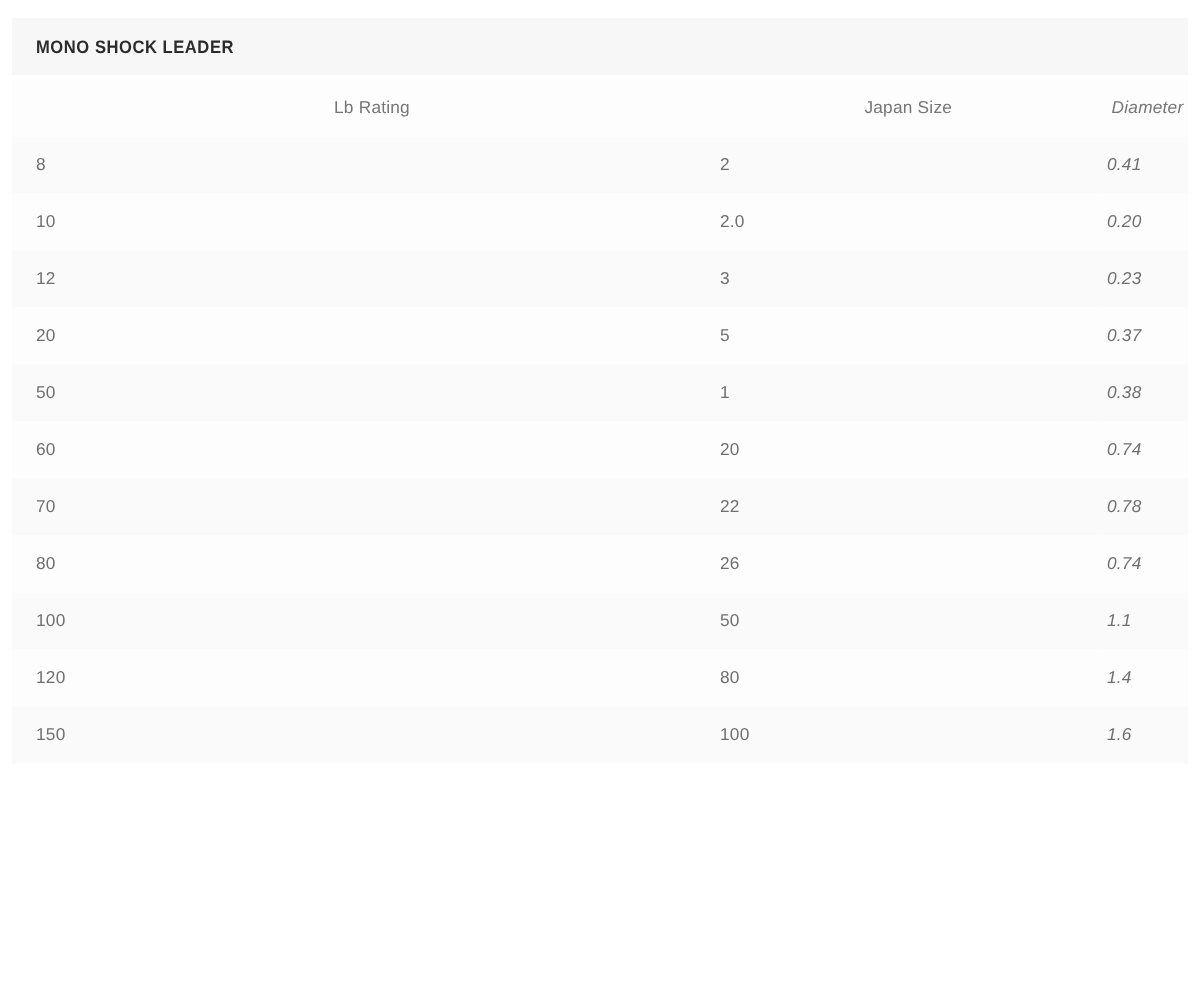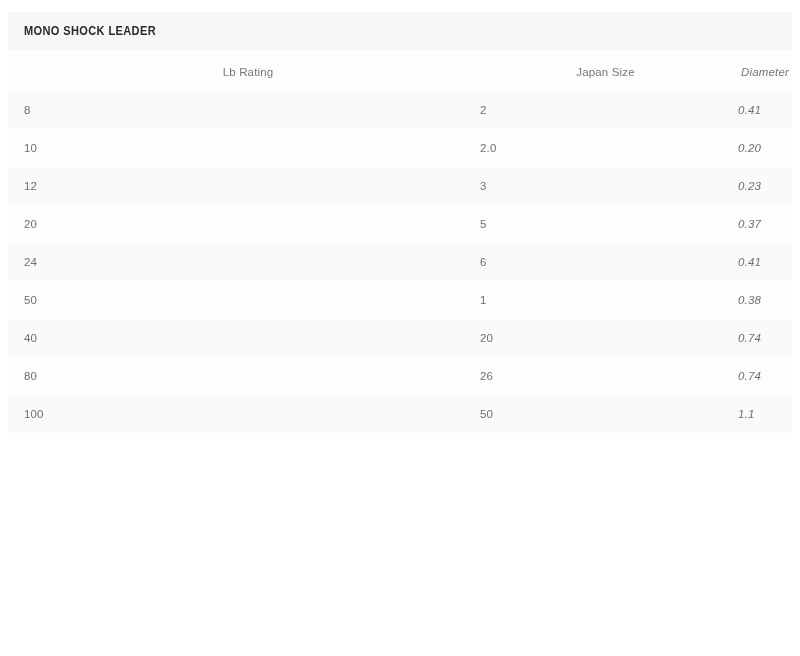--- a/index.html
+++ b/index.html
@@ -129,40 +129,50 @@
           <td class="cell-pad-1">12</td>
           <td class="cell-pad-2">3</td>
           <td class="cell-pad-3">0.23</td>
         </tr>
         <tr>
           <td class="cell-pad-1">20</td>
           <td class="cell-pad-2">5</td>
           <td class="cell-pad-3">0.37</td>
         </tr>
         <tr>
-          <td class="cell-pad-1">24</td>
-          <td class="cell-pad-2">6</td>
-          <td class="cell-pad-3">0.41</td>
-        </tr>
-        <tr>
           <td class="cell-pad-1">50</td>
           <td class="cell-pad-2">1</td>
           <td class="cell-pad-3">0.38</td>
         </tr>
         <tr>
-          <td class="cell-pad-1">40</td>
+          <td class="cell-pad-1">60</td>
           <td class="cell-pad-2">20</td>
           <td class="cell-pad-3">0.74</td>
+        </tr>
+        <tr>
+          <td class="cell-pad-1">70</td>
+          <td class="cell-pad-2">22</td>
+          <td class="cell-pad-3">0.78</td>
         </tr>
         <tr>
           <td class="cell-pad-1">80</td>
           <td class="cell-pad-2">26</td>
           <td class="cell-pad-3">0.74</td>
         </tr>
         <tr>
           <td class="cell-pad-1">100</td>
           <td class="cell-pad-2">50</td>
           <td class="cell-pad-3">1.1</td>
         </tr>
+        <tr>
+          <td class="cell-pad-1">120</td>
+          <td class="cell-pad-2">80</td>
+          <td class="cell-pad-3">1.4</td>
+        </tr>
+        <tr>
+          <td class="cell-pad-1">150</td>
+          <td class="cell-pad-2">100</td>
+          <td class="cell-pad-3">1.6</td>
+        </tr>
       </tbody>
   </table>
 
 </div>
 
 </body></html>

